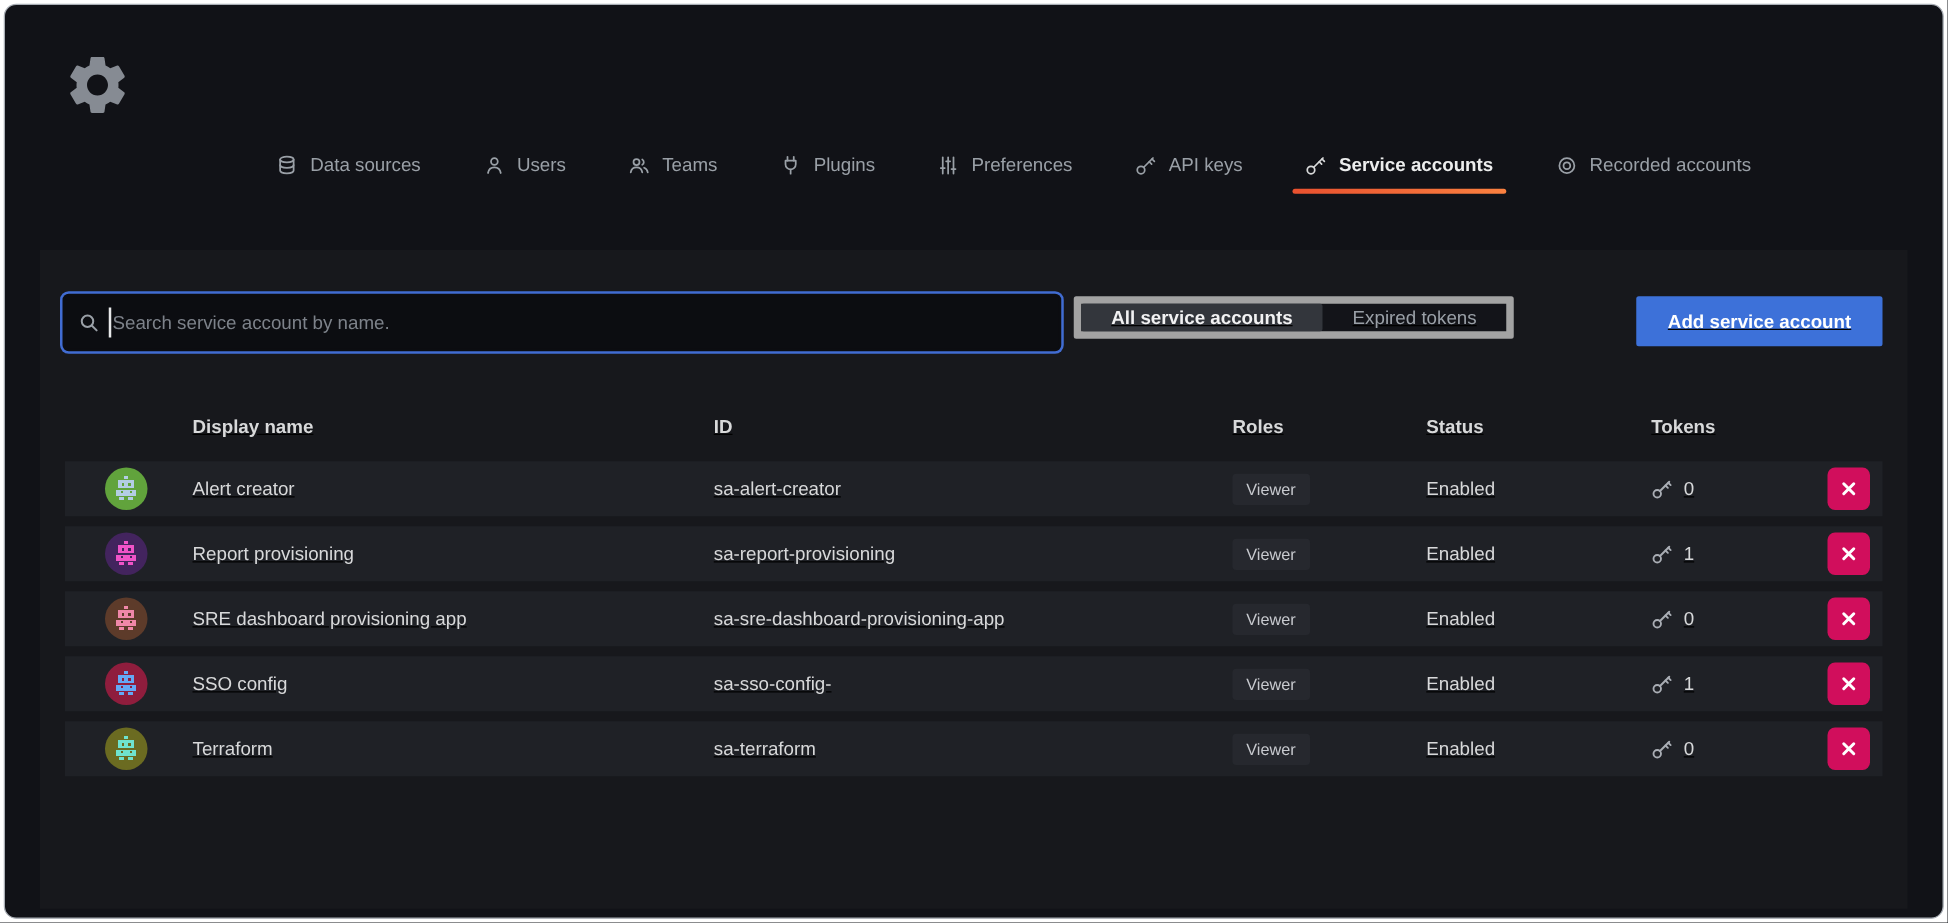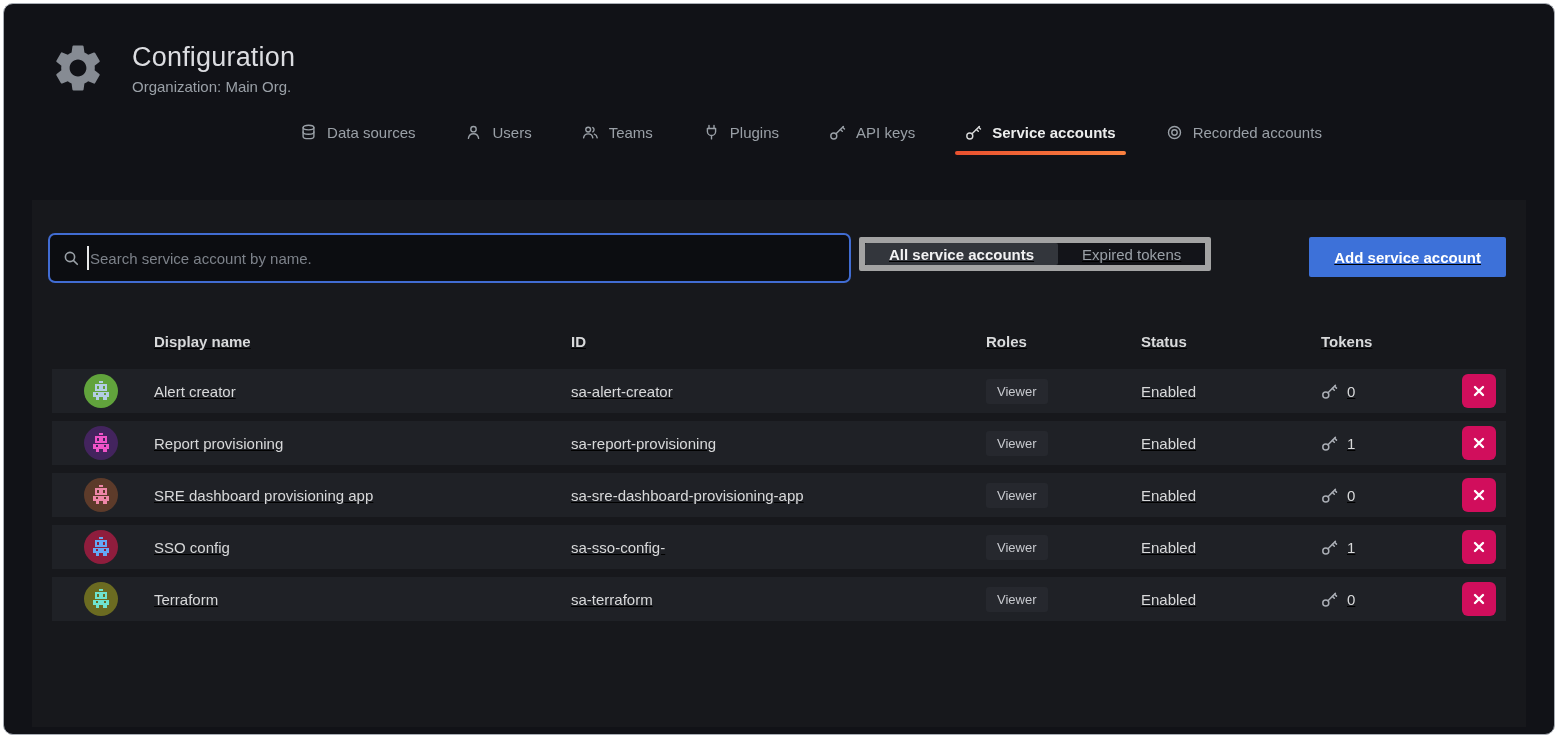--- a/index.html
+++ b/index.html
@@ -101,24 +101,20 @@
 <body>
 
 <div class="screen">
 
   <div class="header">
     <span class="gear-wrap">
       <svg viewBox="0 0 24 24">
           <path d="M19.14 12.94c.04-.3.06-.61.06-.94 0-.32-.02-.64-.07-.94l2.03-1.58c.18-.14.23-.41.12-.61l-1.92-3.32c-.12-.22-.37-.29-.59-.22l-2.39.96c-.5-.38-1.03-.7-1.62-.94l-.36-2.54c-.04-.24-.24-.41-.48-.41h-3.84c-.24 0-.43.17-.47.41l-.36 2.54c-.59.24-1.13.57-1.62.94l-2.39-.96c-.22-.08-.47 0-.59.22L2.74 8.87c-.12.21-.08.47.12.61l2.03 1.58c-.05.3-.09.63-.09.94s.02.64.07.94l-2.03 1.58c-.18.14-.23.41-.12.61l1.92 3.32c.12.22.37.29.59.22l2.39-.96c.5.38 1.03.7 1.62.94l.36 2.54c.05.24.24.41.48.41h3.84c.24 0 .44-.17.47-.41l.36-2.54c.59-.24 1.13-.56 1.62-.94l2.39.96c.22.08.47 0 .59-.22l1.92-3.32c.12-.22.07-.47-.12-.61l-2.01-1.58zM12 15.6c-1.98 0-3.6-1.62-3.6-3.6s1.62-3.6 3.6-3.6 3.6 1.62 3.6 3.6-1.62 3.6-3.6 3.6z"></path>
         </svg>
     </span>
-    <div class="titles">
-      <h1>Configuration</h1>
-      <p>Organization: Main Org.</p>
-    </div>
   </div>
 
   <div class="tabs">
     <div class="tab">
       <svg>
           <ellipse cx="8.5" cy="3.6" rx="5.4" ry="2.3"></ellipse>
           <path d="M3.1 3.6v4.4c0 1.2 2.4 2.2 5.4 2.2s5.4-1 5.4-2.2V3.6"></path>
           <path d="M3.1 8v4.4c0 1.2 2.4 2.2 5.4 2.2s5.4-1 5.4-2.2V8"></path>
         </svg>
       <span>Data sources</span>
@@ -139,20 +135,27 @@
         </svg>
       <span>Teams</span>
     </div>
     <div class="tab">
       <svg>
           <path d="M6 1.4v3.1M11 1.4v3.1"></path>
           <path d="M4.4 4.5h8.2v2.9a4.1 4.1 0 0 1-8.2 0z"></path>
           <path d="M8.5 11.7v3.2"></path>
         </svg>
       <span>Plugins</span>
+    </div>
+    <div class="tab">
+      <svg>
+          <path d="M4.2 1.8v13M8.5 1.8v13M12.8 1.8v13"></path>
+          <path d="M2.6 10.4h3.2M6.9 5h3.2M11.2 11.2h3.2"></path>
+        </svg>
+      <span>Preferences</span>
     </div>
     <div class="tab">
       <svg>
           <circle cx="4.8" cy="12" r="3"></circle>
           <path d="M7 9.8 14.4 2.4"></path>
           <path d="M11.4 5.4l1.9 1.9"></path>
           <path d="M13.6 3.2l1.9 1.9"></path>
         </svg>
       <span>API keys</span>
     </div>

